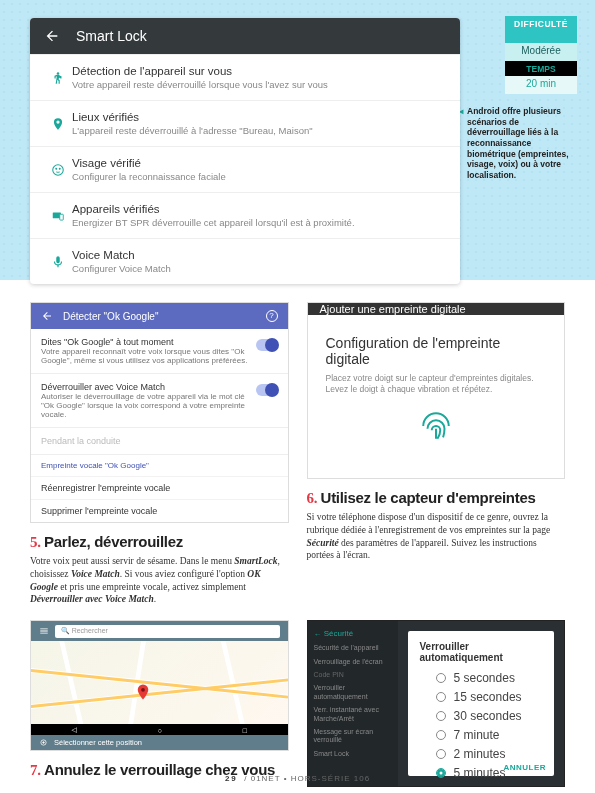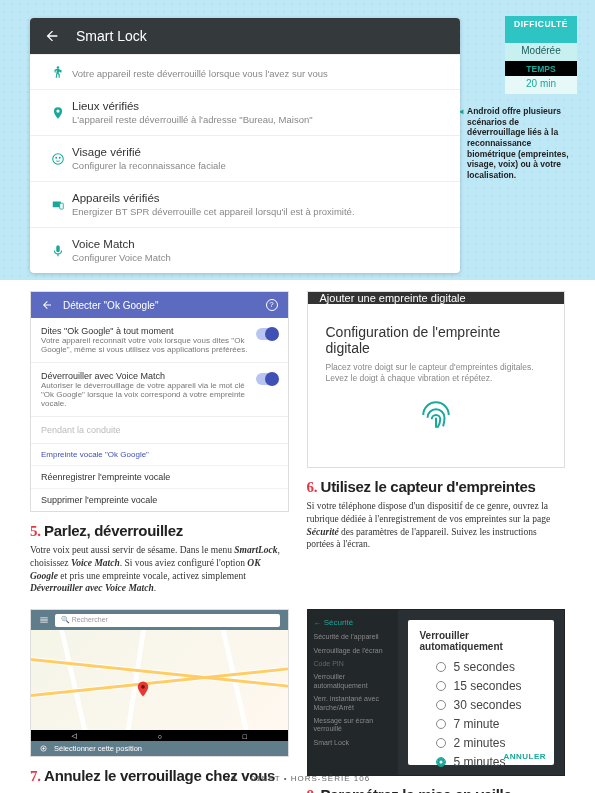--- a/index.html
+++ b/index.html
@@ -47,21 +47,21 @@
   .fpb .s { font-size:8.5px; color:#888; margin-top:6px; line-height:1.3;}
   .fpic { text-align:center; margin-top:14px;}
 
   .stepnum { color:#e63946; font-weight:bold; font-family: Georgia, serif;}
   h3.step { font-size:15px; font-weight:800; margin:10px 0 4px; font-family: Arial, sans-serif; letter-spacing:-.3px;}
   .body { font-size:9.5px; line-height:1.35; color:#333; font-family: Georgia, 'Times New Roman', serif;}
   .body b, .body i.bi { font-weight:bold; font-style:italic;}
 
   .row3 { display:flex; gap:18px; margin-top:14px; padding:0 12px;}
 
-  .map { background:#eef; height:148px; position:relative; border:1px solid #ddd; overflow:hidden;}
+  .map { background:#eef; height:131px; position:relative; border:1px solid #ddd; overflow:hidden;}
   .map .top { background:#607d8b; height:20px; display:flex; align-items:center; padding:0 8px; gap:6px;}
   .map .sbar{ background:#fff; border-radius:2px; flex:1; height:13px; font-size:7px; color:#999; padding:2px 6px;}
   .map .mapimg{position:absolute;top:20px;left:0;right:0;bottom:14px;background:linear-gradient(135deg,#f5f5e8,#fff8f0);}
   .map .roads{position:absolute;inset:0;}
   .map .pin{position:absolute;left:40%;top:44%;}
   .map .bot{position:absolute;bottom:0;left:0;right:0;background:#607d8b;color:#fff;font-size:7.5px;padding:3px 8px;display:flex;align-items:center;gap:6px;}
   .map .nav{position:absolute;bottom:14px;left:0;right:0;background:#000;height:12px;display:flex;justify-content:space-around;align-items:center;}
 
   .lock { background:#2a2f33; height:167px; position:relative; border:1px solid #222; color:#ccc; font-size:8px; overflow:hidden;}
   .lock .left{position:absolute;left:0;top:0;bottom:0;width:90px;padding:8px 6px;background:#22272a;}
@@ -105,20 +105,21 @@
       <span>Smart Lock</span>
     </div>
     <div class="slrow">
       <div class="slic">
           <svg width="14" height="14" viewBox="0 0 24 24" fill="#1aa89a">
             <circle cx="12" cy="4" r="2"></circle>
             <path d="M10 22l1-7 2 2v5h2v-6l-2-2 1-3c1 1 2 2 4 2V9c-2 0-3-1-4-2l-1-1c-1-1-2 0-2 0l-5 2v5h2V10l2-1-2 13h2z"></path>
           </svg>
         </div>
       <div class="sltxt">
+          <div class="t">Détection de l'appareil sur vous</div>
           <div class="s">Votre appareil reste déverrouillé lorsque vous l'avez sur vous</div>
         </div>
     </div>
     <div class="slrow">
       <div class="slic">
           <svg width="14" height="14" viewBox="0 0 24 24" fill="#1aa89a">
             <path d="M12 2a7 7 0 0 0-7 7c0 5 7 13 7 13s7-8 7-13a7 7 0 0 0-7-7zm0 9.5A2.5 2.5 0 1 1 12 6a2.5 2.5 0 0 1 0 5.5z"></path>
           </svg>
         </div>
       <div class="sltxt">

